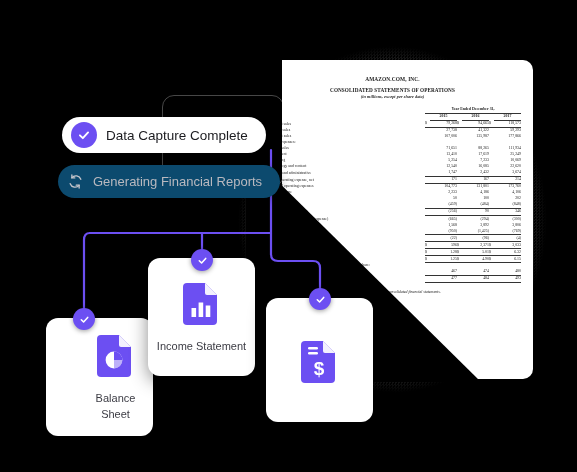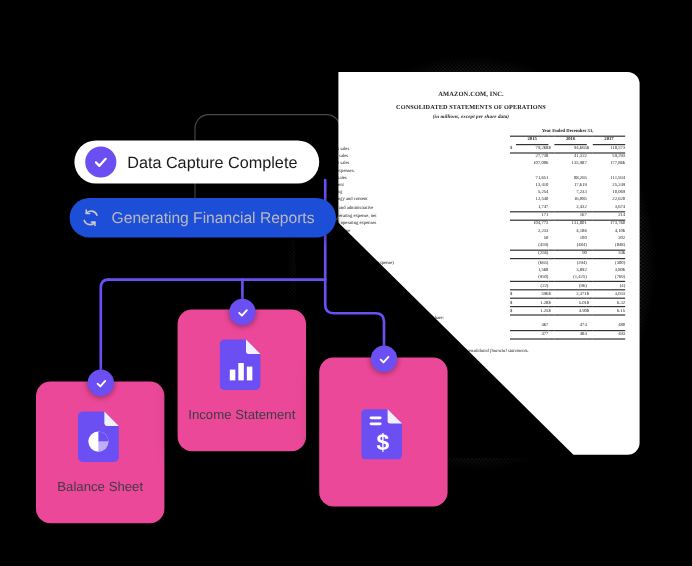--- a/index.html
+++ b/index.html
@@ -108,50 +108,50 @@
   }
   #pill-complete {
     left: 62px; top: 117px;
     background: #ffffff;
   }
   #pill-complete .pill-label {
     font-size: 13.5px; color: #1b1b1f; font-weight: 400;
   }
   #pill-generating {
     left: 58px; top: 165px;
-    background: #1d4ed8;
+    background: #0c4a6e;
     height: 33px;
     border-radius: 20px;
   }
   #pill-generating .pill-label {
     font-size: 13px; color: #b9b9bf; font-weight: 400;
   }
   .check-circle {
     width: 26px; height: 26px; border-radius: 50%;
     background: #6c4ff2;
     display: flex; align-items: center; justify-content: center;
     flex: 0 0 auto;
   }
   .check-circle svg { display: block; }
   .spin-icon { width: 17px; height: 17px; flex: 0 0 auto; display:flex; align-items:center; justify-content:center;}
 
   
   .card {
     position: absolute;
-    background: #ec4899;
+    background: #ffffff;
     border-radius: 12px;
     display: flex; flex-direction: column;
     align-items: center; justify-content: center;
     box-shadow: 0 5px 18px rgba(0,0,0,.45);
   }
   .card-label {
     font-size: 11px; color: #3c3c44; text-align: center; line-height: 1.45;
     margin-top: 14px; padding: 0 8px;
   }
-  #card-balance { left: 30px; top: 318px; width: 107px; height: 118px; }
+  #card-balance { left: 46px; top: 318px; width: 107px; height: 118px; padding-left: 32px; }
   #card-income  { left: 148px; top: 258px; width: 107px; height: 118px; }
   #card-cashflow{ left: 266px; top: 298px; width: 107px; height: 124px; }
   .card-icon { width: 38px; height: 46px; }
 
   
   .node {
     position: absolute;
     width: 22px; height: 22px; border-radius: 50%;
     background: #6c4ff2;
     display: flex; align-items: center; justify-content: center;

